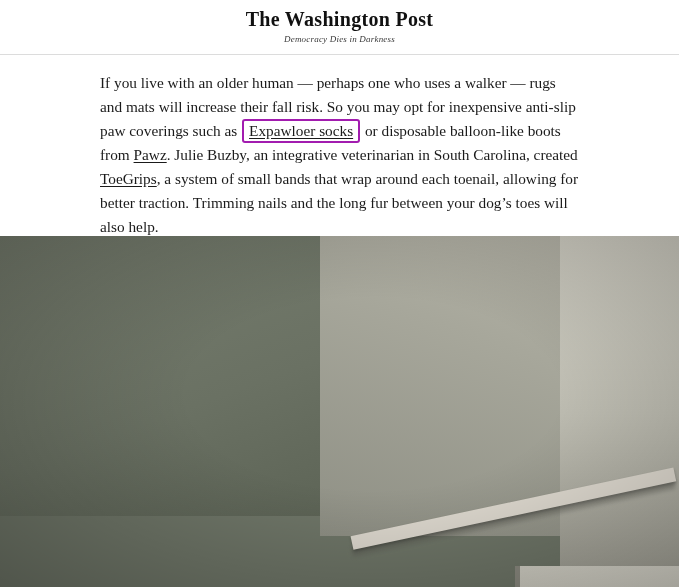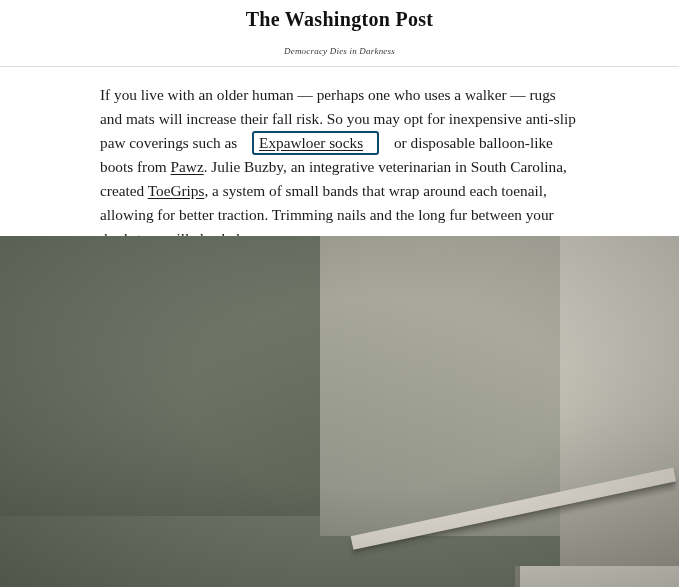--- a/index.html
+++ b/index.html
@@ -30,21 +30,21 @@
     font-weight: bold;
     letter-spacing: 0.3px;
     color: #111111;
     line-height: 1.15;
   }
   .masthead-tagline {
     font-family: "Liberation Serif", serif;
     font-style: italic;
     font-size: 9px;
     color: #3a3a3a;
-    margin-top: 15px;
+    margin-top: 3px;
     letter-spacing: 0.2px;
   }
   .masthead-rule {
     margin-top: 10px;
     border-bottom: 1px solid #dcdcdc;
     width: 100%;
   }
   .article {
     padding: 16px 100px 0 100px;
     box-sizing: border-box;
@@ -57,24 +57,24 @@
     color: #1a1a1a;
     text-align: left;
   }
   a.inline-link {
     color: #1a1a1a;
     text-decoration: underline;
     text-underline-offset: 2px;
   }
   .highlight-box {
     display: inline-block;
-    border: 2px solid #0c4a6e;
+    border: 2px solid #a21caf;
     border-radius: 3px;
-    padding: 1px 14px 2px 5px;
-    margin: 0 11px;
+    padding: 1px 5px 2px 5px;
+    margin: 0 1px;
     line-height: 17px;
   }
   .photo-wrap {
     position: absolute;
     left: 0;
     top: 236px;
     width: 679px;
     height: 351px;
     overflow: hidden;
   }

